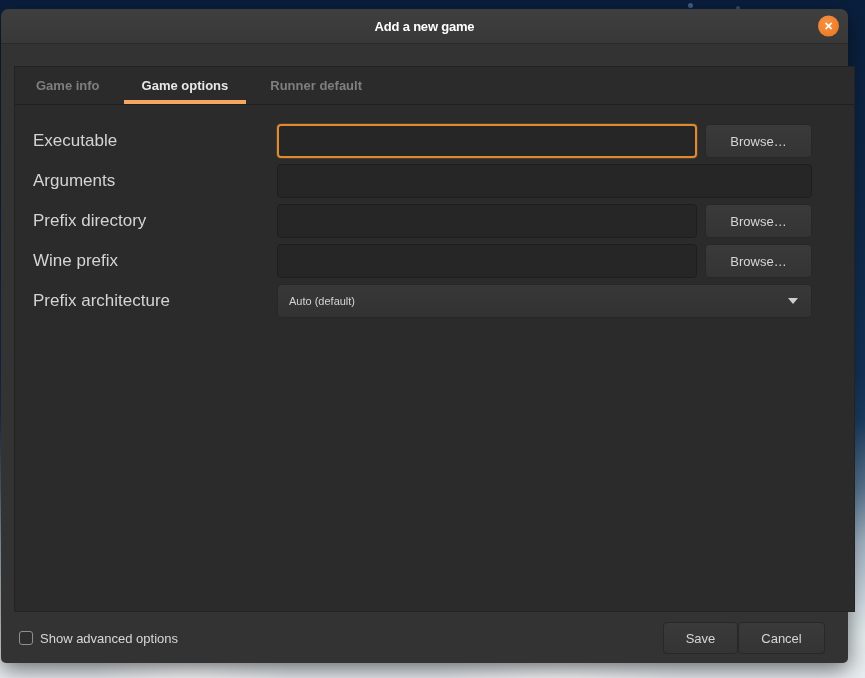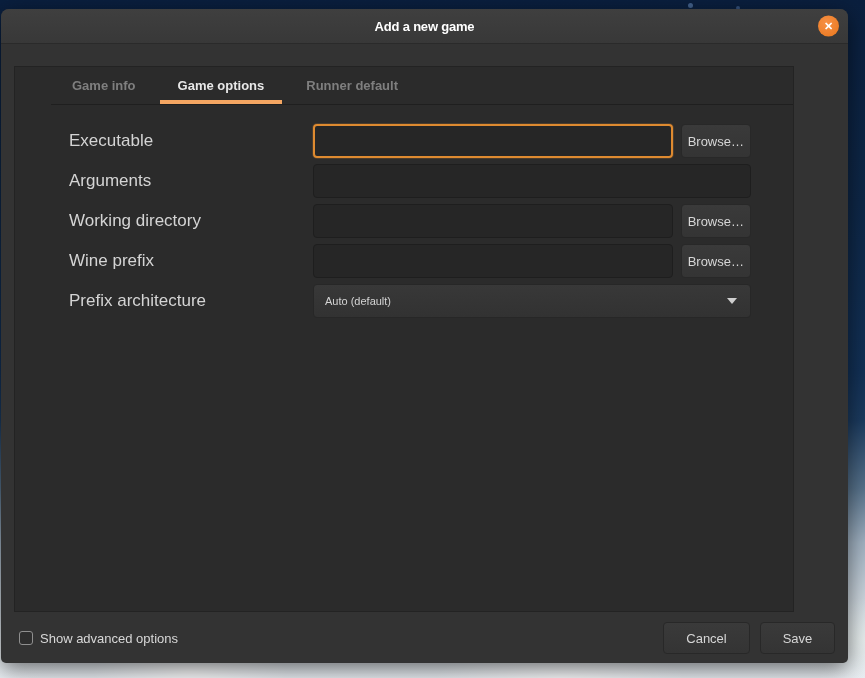--- a/index.html
+++ b/index.html
@@ -46,24 +46,23 @@
     position: absolute; right: 9px; top: 50%; transform: translateY(-50%);
     width: 21px; height: 21px; border-radius: 50%;
     background: radial-gradient(circle at 40% 35%, #f79045, #ec7d26 75%);
     color: #ffffff; font-size: 11px; font-weight: 700;
     display: flex; align-items: center; justify-content: center;
     cursor: default; line-height: 1;
   }
 
   .notebook {
     position: absolute; left: 13px; top: 57px;
-    width: 780px; height: 546px;
+    width: 841px; height: 546px;
     background: #2b2b2b;
     border: 1px solid #232323;
-    padding-left: 36px;
   }
   .tabstrip {
     height: 38px;
     display: flex; align-items: stretch;
     border-bottom: 1px solid #1f1f1f;
     background: #2b2b2b;
   }
   .tab {
     padding: 0 21px;
     display: flex; align-items: center;
@@ -182,21 +181,21 @@
         <input class="entry short focused" type="text" value="" style="">
         <button class="browse-btn">Browse…</button>
       </div>
 
       <div class="form-row">
         <span class="field-label">Arguments</span>
         <input class="entry full" type="text" value="" style="">
       </div>
 
       <div class="form-row">
-        <span class="field-label">Working directory</span>
+        <span class="field-label">Prefix directory</span>
         <input class="entry short" type="text" value="" style="">
         <button class="browse-btn">Browse…</button>
       </div>
 
       <div class="form-row">
         <span class="field-label">Wine prefix</span>
         <input class="entry short" type="text" value="" style="">
         <button class="browse-btn">Browse…</button>
       </div>
 
@@ -210,17 +209,17 @@
 
     </div>
   </div>
 
   <div class="footer">
     <div class="chk-group">
       <span class="checkbox"></span>
       <span class="chk-label">Show advanced options</span>
     </div>
     <div class="footer-spacer"></div>
+    <button class="dlg-btn save">Save</button>
     <button class="dlg-btn cancel">Cancel</button>
-    <button class="dlg-btn save">Save</button>
   </div>
 
 </div>
 
 </body></html>

